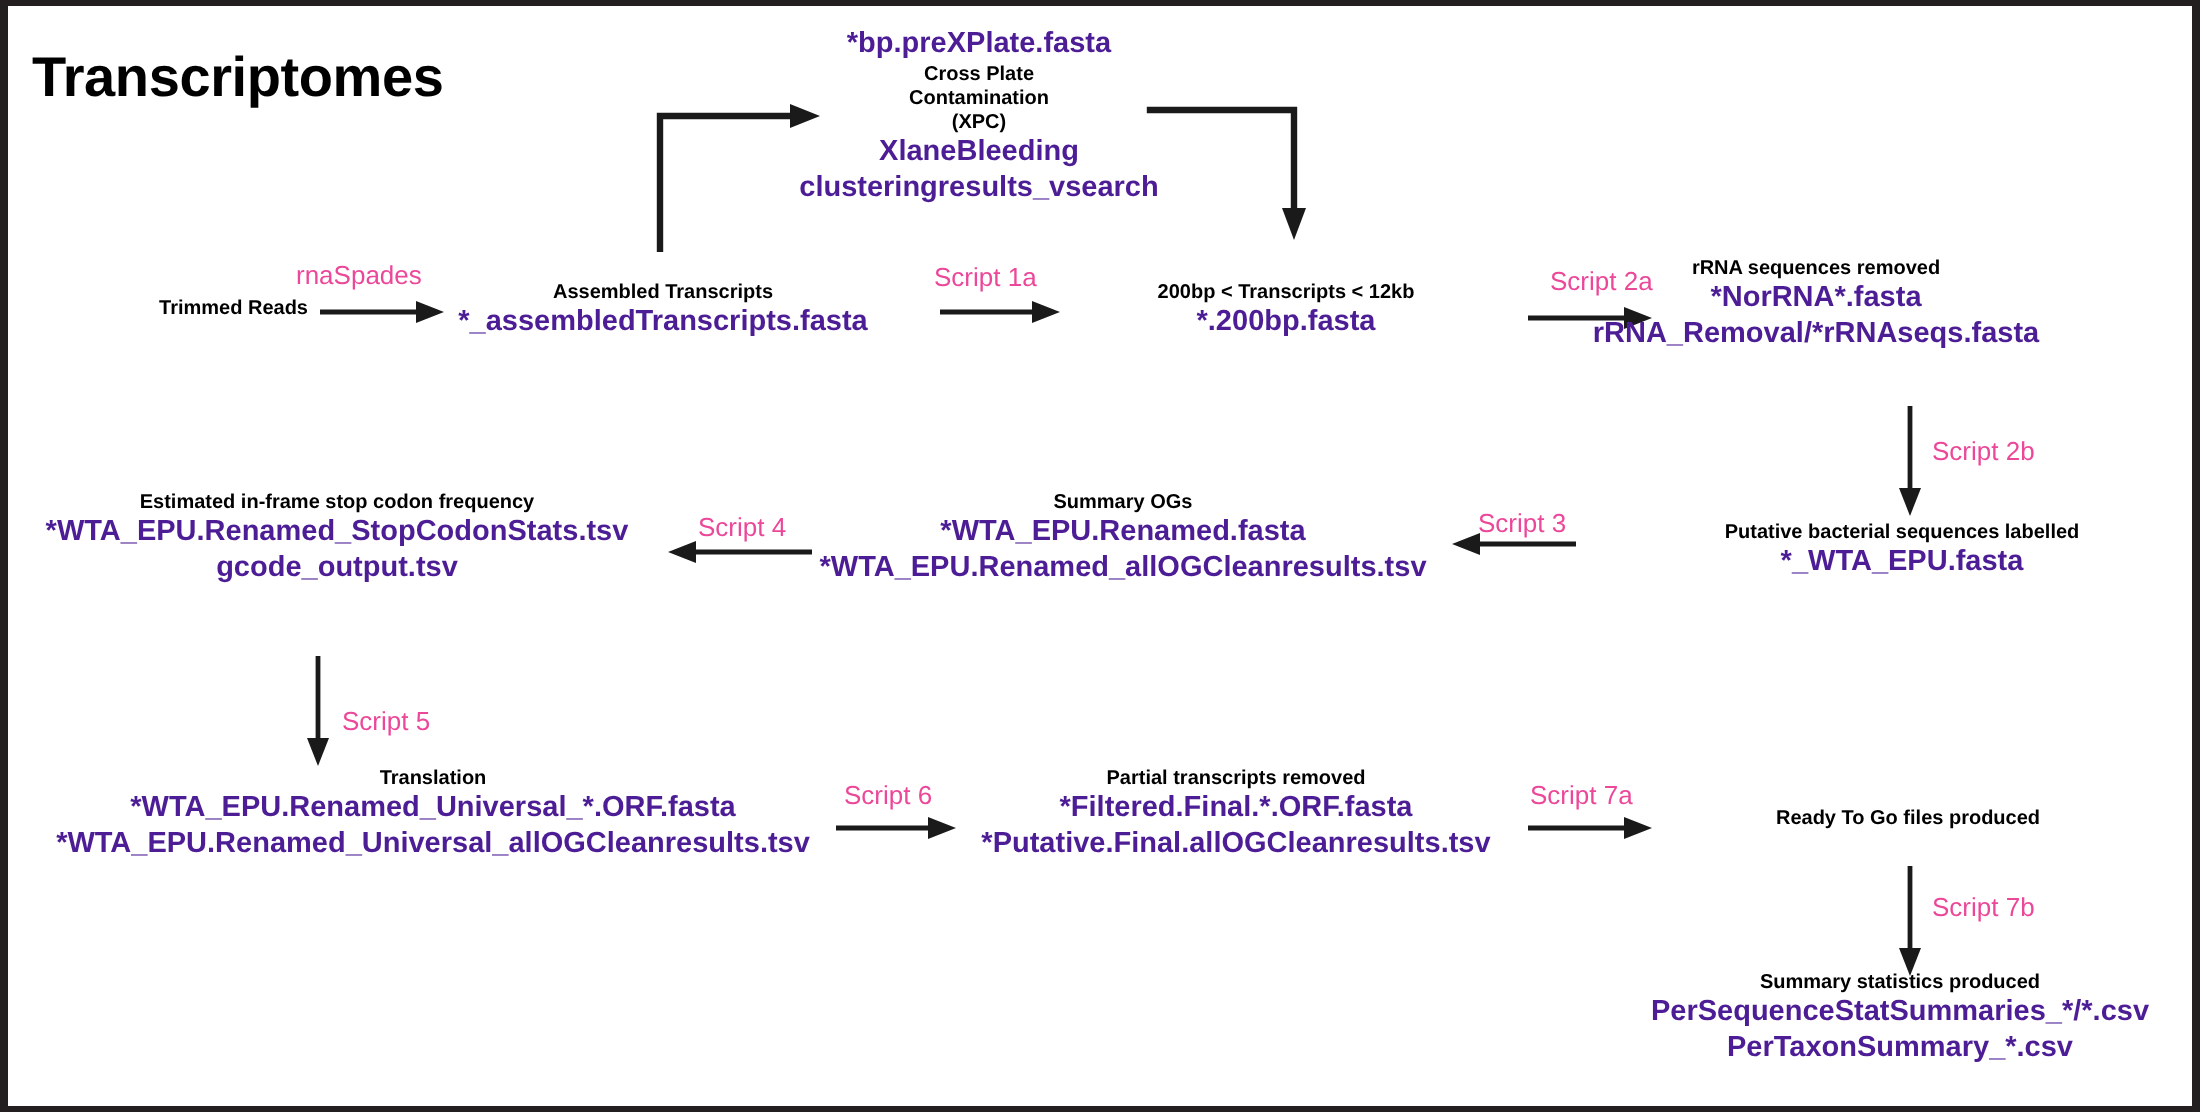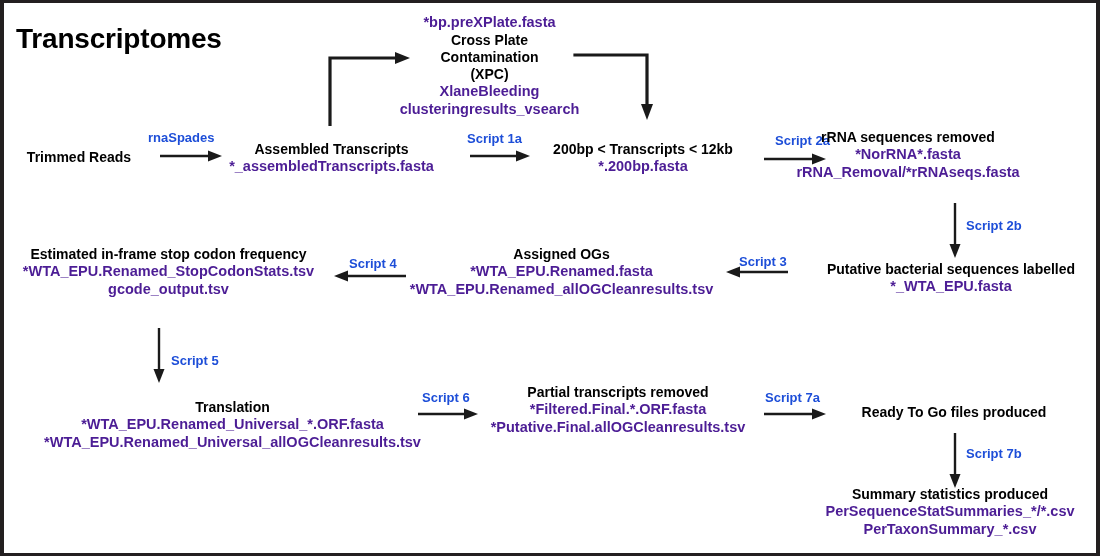--- a/index.html
+++ b/index.html
@@ -28,39 +28,39 @@
 
   .node {
     position: absolute;
     text-align: center;
     line-height: 1.22;
     white-space: nowrap;
   }
   .title {
     font-weight: bold;
     color: #000000;
-    font-size: 14px;
+    font-size: 10px;
   }
   .fileline {
     font-weight: bold;
     color: #4c1d95;
     font-size: 14.5px;
   }
   .page-title {
     position: absolute;
     font-weight: bold;
     color: #000000;
     font-size: 28px;
     letter-spacing: -0.2px;
   }
   .script-label {
     position: absolute;
     font-size: 13px;
-    color: #1d4ed8;
-    font-weight: bold;
+    color: #ec4899;
+    font-weight: normal;
     white-space: nowrap;
   }
 
   
   .arrow-h {
     position: absolute;
     height: 14px;
   }
   .arrow-v {
     position: absolute;
@@ -72,21 +72,21 @@
   .arrow-h svg, .arrow-v svg, .arrow-elbow svg { display: block; }
 </style>
 </head>
 <body>
 
 <div id="canvas">
  <div id="frame-inner">
 
   <div class="page-title" style="left:12px; top:20px;">Transcriptomes</div>
 
-  <div class="node" style="left:0px; top:146px; width:150px;">
+  <div class="node" style="left:0px; top:146px; width:150px;text-align:right;">
     <div class="title">Trimmed Reads</div>
   </div>
 
   <div class="script-label" style="left:144px; top:127px;">rnaSpades</div>
   <div class="arrow-h" style="left:156px; top:146px; width:62px;">
     <svg width="62" height="14" viewBox="0 0 62 14">
       <line x1="0" y1="7" x2="52" y2="7" stroke="#1a1a1a" stroke-width="2.4"></line>
       <polygon points="62,7 48,1.5 48,12.5" fill="#1a1a1a"></polygon>
     </svg>
   </div>
@@ -161,21 +161,21 @@
 
   <div class="script-label" style="left:735px; top:251px;">Script 3</div>
   <div class="arrow-h" style="left:722px; top:262px; width:62px;">
     <svg width="62" height="14" viewBox="0 0 62 14">
       <line x1="10" y1="7" x2="62" y2="7" stroke="#1a1a1a" stroke-width="2.4"></line>
       <polygon points="0,7 14,1.5 14,12.5" fill="#1a1a1a"></polygon>
     </svg>
   </div>
 
   <div class="node" style="left:395px; top:243px; width:325px;">
-    <div class="title">Assigned OGs</div>
+    <div class="title">Summary OGs</div>
     <div class="fileline">*WTA_EPU.Renamed.fasta</div>
     <div class="fileline">*WTA_EPU.Renamed_allOGCleanresults.tsv</div>
   </div>
 
   <div class="script-label" style="left:345px; top:253px;">Script 4</div>
   <div class="arrow-h" style="left:330px; top:266px; width:72px;">
     <svg width="72" height="14" viewBox="0 0 72 14">
       <line x1="10" y1="7" x2="72" y2="7" stroke="#1a1a1a" stroke-width="2.4"></line>
       <polygon points="0,7 14,1.5 14,12.5" fill="#1a1a1a"></polygon>
     </svg>
@@ -188,21 +188,21 @@
   </div>
 
   <div class="arrow-v" style="left:148px; top:325px; height:55px;">
     <svg width="14" height="55" viewBox="0 0 14 55">
       <line x1="7" y1="0" x2="7" y2="44" stroke="#1a1a1a" stroke-width="2.4"></line>
       <polygon points="7,55 1.5,41 12.5,41" fill="#1a1a1a"></polygon>
     </svg>
   </div>
   <div class="script-label" style="left:167px; top:338px;margin-top:12px;">Script 5</div>
 
-  <div class="node" style="left:16px; top:381px; width:425px;margin-top:15px;">
+  <div class="node" style="left:0px; top:381px; width:425px;">
     <div class="title">Translation</div>
     <div class="fileline">*WTA_EPU.Renamed_Universal_*.ORF.fasta</div>
     <div class="fileline">*WTA_EPU.Renamed_Universal_allOGCleanresults.tsv</div>
   </div>
 
   <div class="script-label" style="left:418px; top:387px;">Script 6</div>
   <div class="arrow-h" style="left:414px; top:404px; width:60px;">
     <svg width="60" height="14" viewBox="0 0 60 14">
       <line x1="0" y1="7" x2="50" y2="7" stroke="#1a1a1a" stroke-width="2.4"></line>
       <polygon points="60,7 46,1.5 46,12.5" fill="#1a1a1a"></polygon>

